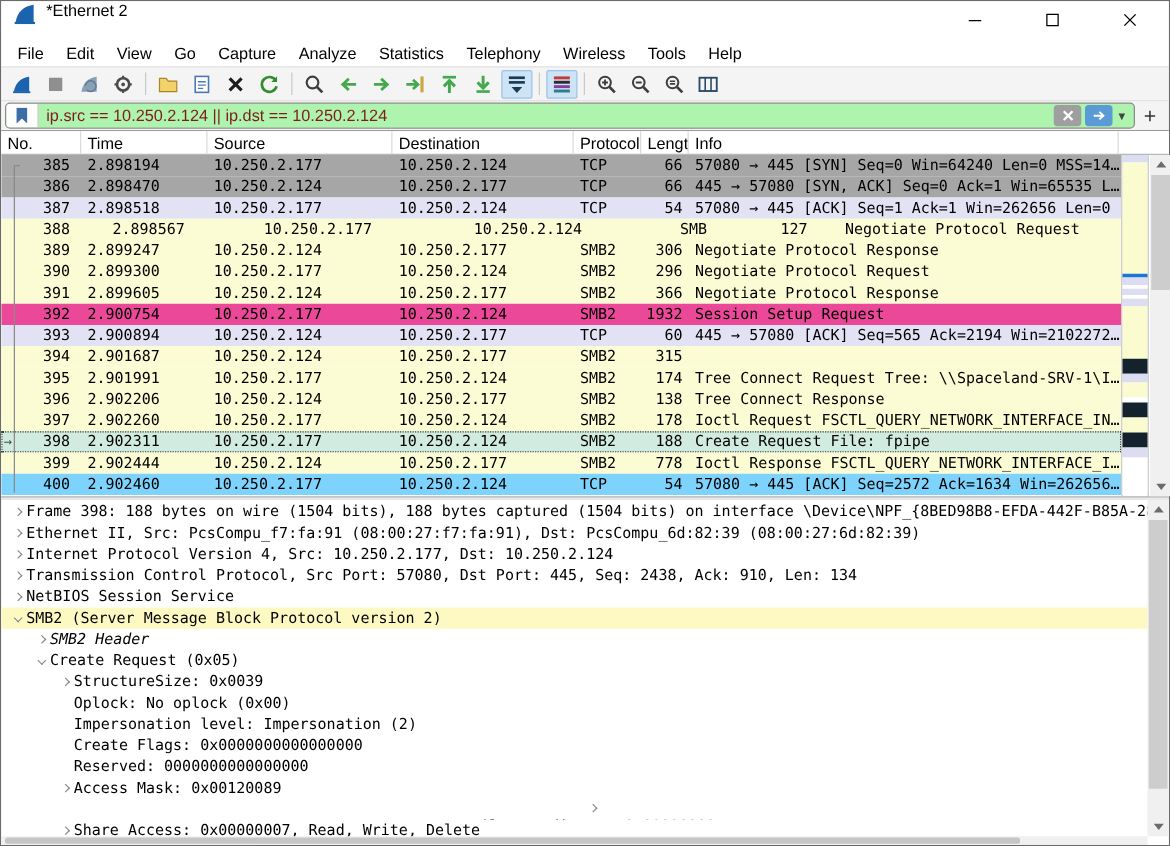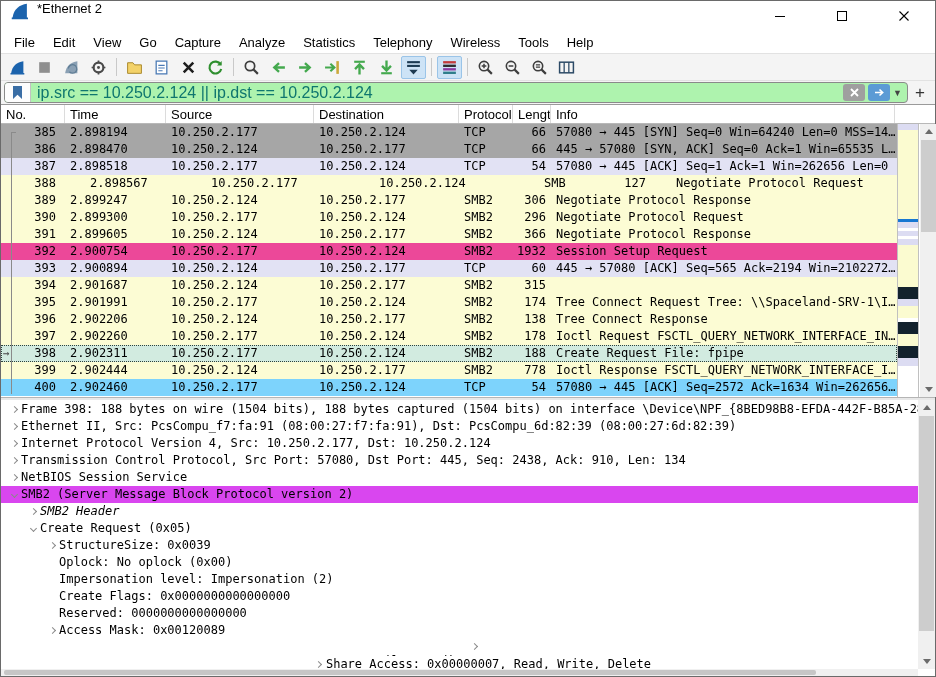--- a/index.html
+++ b/index.html
@@ -24,21 +24,21 @@
   .tbtn { width:25px; height:23px; display:flex; align-items:center; justify-content:center; border:1px solid transparent; border-radius:2px; margin:0 1px; }
   .tbtn.active { background:#cde3f6; border-color:#9ac4e8; }
   .tbtn svg { width:17px; height:17px; }
   .tsep { width:1px; height:18px; background:#c9c9c9; margin:0 4px; }
 
   
   .filterbar { height:25px; display:flex; align-items:center; background:#f4f4f4; border-top:1px solid #e2e2e2; border-bottom:1px solid #9a9a9a; padding:1px 3px; flex:0 0 auto; }
   .filter-box { flex:1; height:21px; display:flex; align-items:center; border:1px solid #8a8a8a; border-radius:4px; overflow:hidden; background:#fff; }
   .fbookmark { width:26px; height:100%; background:#fdfdfd; border-right:1px solid #c2c2c2; display:flex; align-items:center; justify-content:center; }
   .bmshape { width:9px; height:13px; background:#3a6ea5; clip-path:polygon(0 0,100% 0,100% 100%,50% 68%,0 100%); }
-  .ffield { flex:1; height:100%; display:flex; align-items:center; padding-left:6px; font-size:16px; color:#0f766e; }
+  .ffield { flex:1; height:100%; display:flex; align-items:center; padding-left:6px; font-size:13px; color:#7f1d1d; }
   .fbtn { width:22px; height:17px; border-radius:3px; display:flex; align-items:center; justify-content:center; margin-right:3px; }
   .fbtn.clear { background:#9f9f9f; }
   .fbtn.apply { background:#5b9bd5; }
   .fbtn svg { width:11px; height:11px; }
   .fcaret { font-size:9px; color:#444; margin-right:5px; }
   .addbtn { width:24px; text-align:center; font-size:17px; color:#333; }
 
   
   .plist { flex:0 0 auto; display:flex; flex-direction:column; background:#fff; }
   .phead { height:19px; display:grid; grid-template-columns:64px 101px 148px 145px 54px 38px 344px 1fr; border-bottom:1px solid #b8b8b8; background:#fff; }
@@ -59,21 +59,21 @@
   .tri-up { width:0; height:0; border-left:4px solid transparent; border-right:4px solid transparent; border-bottom:5px solid #6b6b6b; }
   .tri-down { width:0; height:0; border-left:4px solid transparent; border-right:4px solid transparent; border-top:5px solid #6b6b6b; }
   .vsb .thumb { position:absolute; left:1px; width:15px; background:#cdcdcd; }
 
   .splitter { height:3px; background:#e8e8e8; border-top:1px solid #b5b5b5; flex:0 0 auto; }
 
   
   .details { position:relative; flex:1; background:#fff; overflow:hidden; font-family:"DejaVu Sans Mono","Liberation Mono",monospace; font-size:12px; }
   .dlines { position:absolute; left:0; top:1px; right:17px; }
   .drow { height:17px; line-height:17px; white-space:nowrap; overflow:hidden; display:flex; align-items:center; }
-  .drow.sel { background:#d946ef; }
+  .drow.sel { background:#fef9c3; }
   .chev { width:14px; flex:0 0 14px; display:flex; align-items:center; justify-content:center; }
   .chev i { width:5px; height:5px; border-right:1.4px solid #8a8a8a; border-bottom:1.4px solid #8a8a8a; display:block; }
   .chev.closed i { transform:rotate(-45deg); }
   .chev.open i { transform:rotate(45deg); }
   .dvsb { position:absolute; right:0; top:0; width:17px; bottom:7px; background:#f0f0f0; }
   .dvsb .thumb { position:absolute; left:1px; width:15px; background:#cdcdcd; }
   .dhsb { position:absolute; left:0; right:17px; bottom:0; height:7px; background:#f0f0f0; }
   .dhsb .thumb { position:absolute; top:1px; height:5px; background:#c6c6c6; border-radius:2px; }
 </style>
 </head>
@@ -542,21 +542,21 @@
             <i></i>
           </span>
           <span>Access Mask: 0x00120089</span>
         </div>
         <div class="drow" style="padding-left: 30px; flex-direction: column;">
           <span class="chev closed">
             <i></i>
           </span>
           <span>File Attributes: 0x00000000</span>
         </div>
-        <div class="drow" style="padding-left: 44px; justify-content: center;">
+        <div class="drow" style="padding-left: 44px;">
           <span class="chev closed">
             <i></i>
           </span>
           <span>Share Access: 0x00000007, Read, Write, Delete</span>
         </div>
       </div>
     <div class="dvsb">
       <div class="sbarrow" style="position:absolute;top:0;">
           <span class="tri-up"></span>
         </div>

